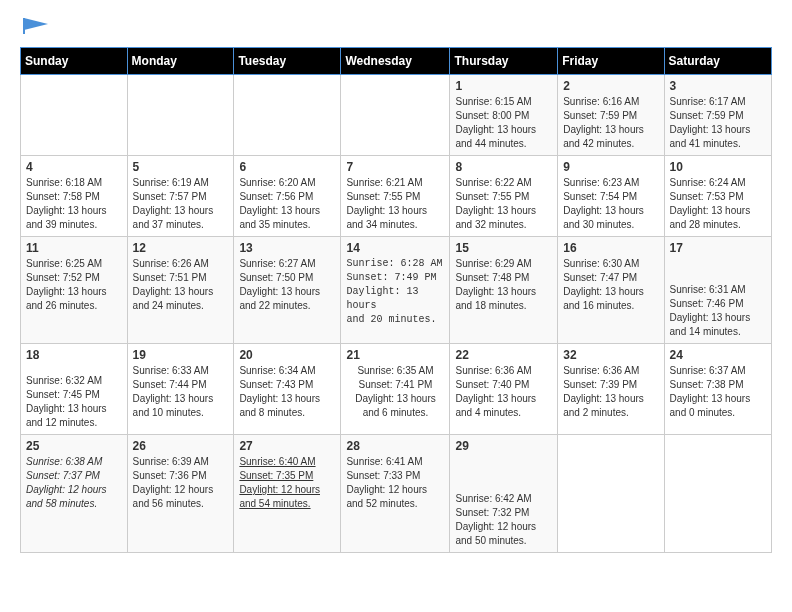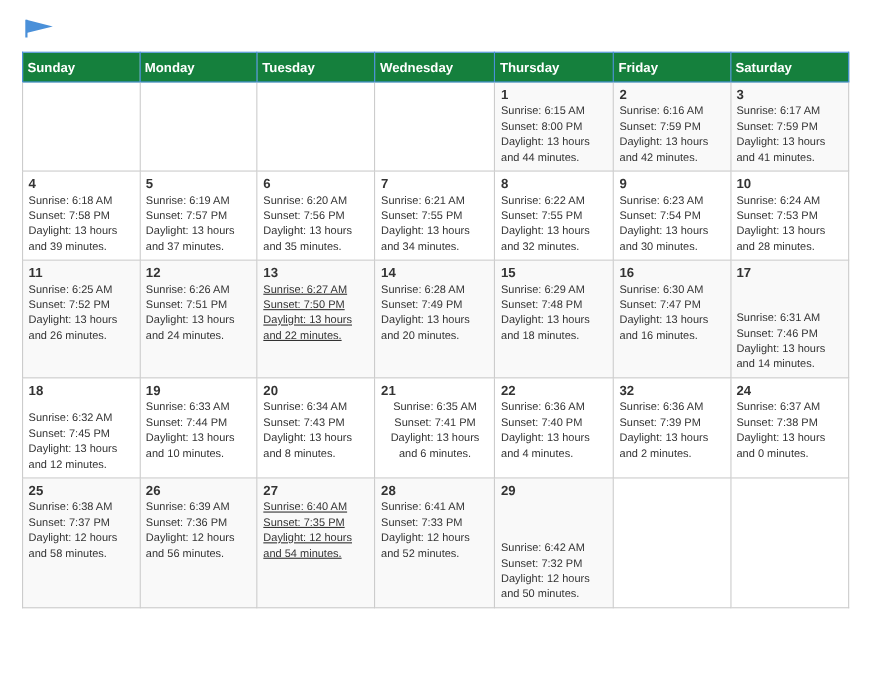--- a/index.html
+++ b/index.html
@@ -49,21 +49,21 @@
       font-size: 15px;
       color: #333;
       margin-top: 2px;
     }
     .calendar {
       width: 100%;
       border-collapse: collapse;
       margin-top: 6px;
     }
     .calendar thead th {
-      background-color: #15803d;
+      background-color: #000000;
       color: #fff;
       font-size: 12px;
       font-weight: bold;
       padding: 6px 4px;
       text-align: left;
       border: 1px solid #4a90d9;
     }
     .calendar tbody td {
       vertical-align: top;
       border: 1px solid #ccc;
@@ -217,28 +217,28 @@
         </td>
         <td>
           <span class="day-number">12</span>
           <div class="day-detail" style="white-space: pre-line;">Sunrise: 6:26 AM
 Sunset: 7:51 PM
 Daylight: 13 hours
 and 24 minutes.</div>
         </td>
         <td>
           <span class="day-number">13</span>
-          <div class="day-detail" style="white-space: pre-line; text-decoration: underline;">Sunrise: 6:27 AM
+          <div class="day-detail" style="white-space: pre-line;">Sunrise: 6:27 AM
 Sunset: 7:50 PM
 Daylight: 13 hours
 and 22 minutes.</div>
         </td>
         <td>
           <span class="day-number">14</span>
-          <div class="day-detail" style="white-space: pre-line;">Sunrise: 6:28 AM
+          <div class="day-detail" style="white-space: pre-line; font-family: Liberation Mono, monospace;">Sunrise: 6:28 AM
 Sunset: 7:49 PM
 Daylight: 13 hours
 and 20 minutes.</div>
         </td>
         <td>
           <span class="day-number">15</span>
           <div class="day-detail" style="white-space: pre-line;">Sunrise: 6:29 AM
 Sunset: 7:48 PM
 Daylight: 13 hours
 and 18 minutes.</div>
@@ -305,21 +305,21 @@
           <span class="day-number">24</span>
           <div class="day-detail" style="white-space: pre-line;">Sunrise: 6:37 AM
 Sunset: 7:38 PM
 Daylight: 13 hours
 and 0 minutes.</div>
         </td>
       </tr>
       <tr>
         <td>
           <span class="day-number">25</span>
-          <div class="day-detail" style="white-space: pre-line;">Sunrise: 6:38 AM
+          <div class="day-detail" style="white-space: pre-line; font-style: italic;">Sunrise: 6:38 AM
 Sunset: 7:37 PM
 Daylight: 12 hours
 and 58 minutes.</div>
         </td>
         <td>
           <span class="day-number">26</span>
           <div class="day-detail" style="white-space: pre-line;">Sunrise: 6:39 AM
 Sunset: 7:36 PM
 Daylight: 12 hours
 and 56 minutes.</div>

